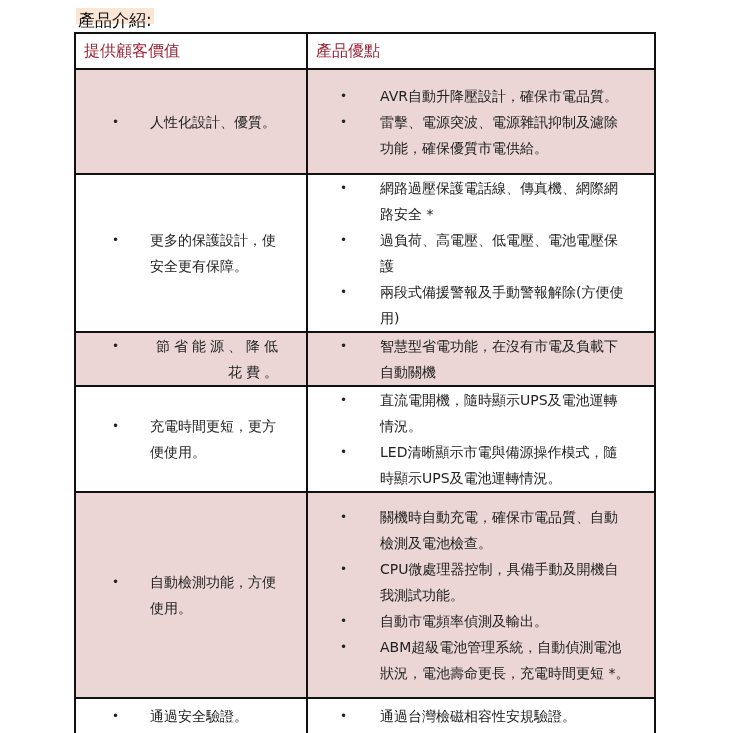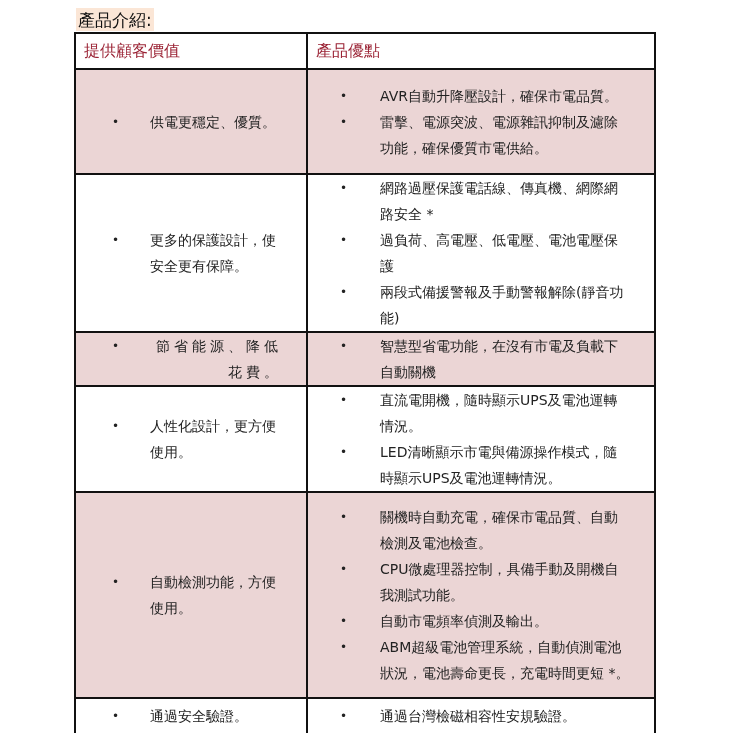--- a/index.html
+++ b/index.html
@@ -1,18 +1,18 @@
 <!DOCTYPE html>
 <html><head>
 <meta charset="utf-8">
 <style>
   html, body { margin:0; padding:0; background:#ffffff; }
   body { width:733px; height:733px; position:relative; overflow:hidden;
          font-family:"DejaVu Sans","Liberation Sans",sans-serif; color:#222; }
-  .title { position:absolute; left:76px; top:8px; height:23px; padding:0 2px;
+  .title { position:absolute; left:76px; top:8px; height:16px; padding:0 2px;
            font-size:17px; line-height:24px; background:#fbe6d6; color:#111; font-weight:500;text-align:right; }
   table { position:absolute; left:74px; top:32px; width:580px; border-collapse:collapse;
           table-layout:fixed; }
   td, th { border:2px solid #111; padding:0; vertical-align:middle; }
   col.c1 { width:232px; } col.c2 { width:348px; }
   th { height:34px; text-align:left; font-weight:normal; font-size:16px; color:#9b2335;
        padding-left:8px; background:#fff;border-radius:13px; }
   tr.pink td { background:#ebd5d5; }
   tr.white td { background:#fff; }
   .cell { position:relative; font-size:14px; line-height:26px; }
@@ -36,21 +36,21 @@
   <tbody>
       <tr>
     <th>提供顧客價值</th>
     <th>產品優點</th>
   </tr>
 
   <tr class="pink" style="height:105px">
     <td class="cell left">
       <div class="item">
             <span class="bullet">•</span>
-            <span class="txt">供電更穩定、優質。</span>
+            <span class="txt">人性化設計、優質。</span>
           </div>
     </td>
     <td class="cell right">
       <div class="item">
             <span class="bullet">•</span>
             <span class="txt">AVR自動升降壓設計，確保市電品質。</span>
           </div>
       <div class="item">
             <span class="bullet">•</span>
             <span class="txt">雷擊、電源突波、電源雜訊抑制及濾除功能，確保優質市電供給。</span>
@@ -69,21 +69,21 @@
       <div class="item">
             <span class="bullet">•</span>
             <span class="txt">網路過壓保護電話線、傳真機、網際網路安全 *</span>
           </div>
       <div class="item">
             <span class="bullet">•</span>
             <span class="txt">過負荷、高電壓、低電壓、電池電壓保護</span>
           </div>
       <div class="item">
             <span class="bullet">•</span>
-            <span class="txt">兩段式備援警報及手動警報解除(靜音功能)</span>
+            <span class="txt">兩段式備援警報及手動警報解除(方便使用)</span>
           </div>
     </td>
   </tr>
 
   <tr class="pink" style="height:54px">
     <td class="cell left">
       <div class="item">
             <span class="bullet">•</span>
             <span class="txt spaced">節省能源、降低花費。</span>
           </div>
@@ -93,21 +93,21 @@
             <span class="bullet">•</span>
             <span class="txt">智慧型省電功能，在沒有市電及負載下自動關機</span>
           </div>
     </td>
   </tr>
 
   <tr class="white" style="height:104px">
     <td class="cell left">
       <div class="item">
             <span class="bullet">•</span>
-            <span class="txt">人性化設計，更方便使用。</span>
+            <span class="txt">充電時間更短，更方便使用。</span>
           </div>
     </td>
     <td class="cell right">
       <div class="item">
             <span class="bullet">•</span>
             <span class="txt">直流電開機，隨時顯示UPS及電池運轉情況。</span>
           </div>
       <div class="item">
             <span class="bullet">•</span>
             <span class="txt">LED清晰顯示市電與備源操作模式，隨時顯示UPS及電池運轉情況。</span>

